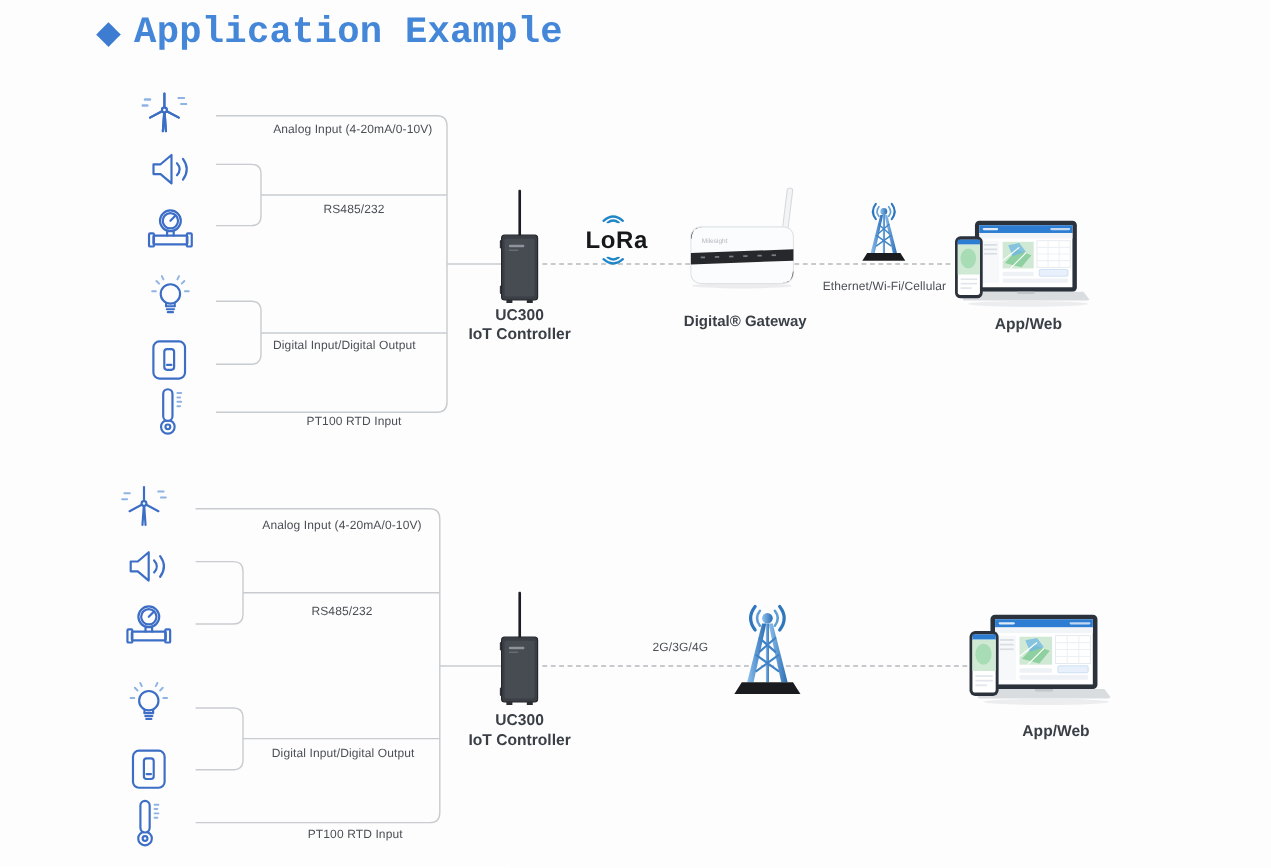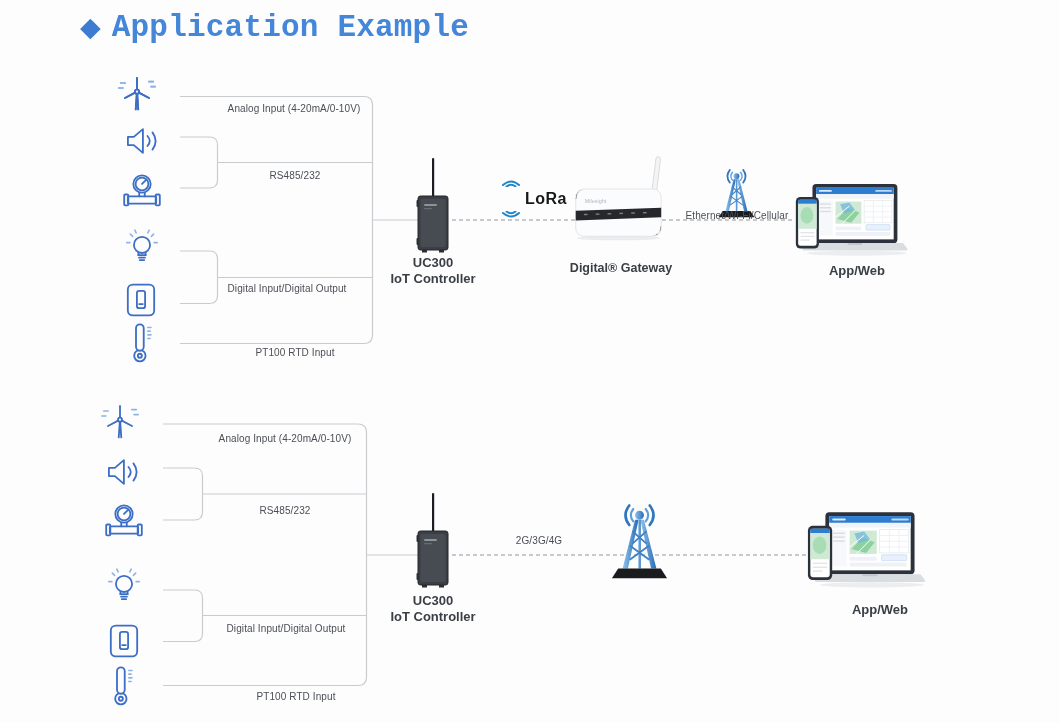--- a/index.html
+++ b/index.html
@@ -8,21 +8,21 @@
   .abs{position:absolute;}
   .lbl{position:absolute;transform:translate(-50%,-50%);font-size:10px;color:#4b4f55;
        white-space:nowrap;letter-spacing:.1px;}
   .dev{position:absolute;transform:translate(-50%,-50%);font-size:13px;font-weight:600;
        color:#3a3f46;white-space:nowrap;}
   .dev.small{font-size:12.5px;}
   #title-row{position:absolute;left:80px;top:10px;display:flex;align-items:center;gap:11px;}
   #title-diamond{font-size:27px;color:#3e7cd2;line-height:1;}
   #page-title{font-size:31px;font-weight:600;color:#4486d8;letter-spacing:.2px;font-family:Liberation Mono, monospace;}
   .lora-wrap{position:absolute;left:488px;top:173px;width:46px;height:42px;text-align:center;}
-  .lora-text{font-size:16px;font-weight:700;color:#17181a;letter-spacing:.5px;line-height:1;margin-left:37px;}
+  .lora-text{font-size:20px;font-weight:700;color:#17181a;letter-spacing:.5px;line-height:1;}
 </style>
 </head>
 <body>
 
 <div id="canvas">
 
   <svg width="0" height="0" style="position:absolute" aria-hidden="true">
     <defs>
       <linearGradient id="twrg" x1="0" y1="0" x2="1" y2="0">
         <stop offset="0" stop-color="#8ec1ed"></stop>
@@ -251,21 +251,21 @@
       <rect x="64" y="61.6" width="4" height="1.6"></rect>
         <rect x="77" y="61.2" width="4" height="1.6"></rect>
     </g>
     <text x="13" y="51" font-size="6" fill="#b3b8be" font-family="Liberation Sans, sans-serif">Milesight</text>
   </svg>
   <div class="dev small" style="left:621px;top:268px">Digital® Gateway</div>
 
   <svg class="abs" style="left:713px;top:167px" width="47" height="52">
       <use href="#sym-tower"></use>
     </svg>
-  <div class="lbl" style="left:737px;top:215px">Ethernet/Wi-Fi/Cellular</div>
+  <div class="lbl" style="left:737px;top:239px">Ethernet/Wi-Fi/Cellular</div>
 
   <svg class="abs" style="left:794px;top:182px" width="120" height="76">
       <use href="#sym-appweb"></use>
     </svg>
   <div class="dev" style="left:857px;top:269.5px">App/Web</div>
 
   <svg class="abs" style="left:100px;top:401px" width="40" height="40">
       <use href="#sym-wind"></use>
     </svg>
   <svg class="abs" style="left:103px;top:452px" width="40" height="40">
@@ -288,21 +288,21 @@
   <div class="lbl" style="left:285px;top:509.5px">RS485/232</div>
   <div class="lbl" style="left:286px;top:627.5px">Digital Input/Digital Output</div>
   <div class="lbl" style="left:296px;top:696px">PT100 RTD Input</div>
 
   <svg class="abs" style="left:416px;top:493px" width="34" height="100">
       <use href="#sym-uc300"></use>
     </svg>
   <div class="dev" style="left:433px;top:600px">UC300</div>
   <div class="dev" style="left:433px;top:616px">IoT Controller</div>
 
-  <div class="lbl" style="left:539px;top:539.5px">2G/3G/4G</div>
+  <div class="lbl" style="left:567px;top:539.5px">2G/3G/4G</div>
   <svg class="abs" style="left:603px;top:501px" width="73" height="80">
       <use href="#sym-tower"></use>
     </svg>
 
   <svg class="abs" style="left:806px;top:510px" width="126" height="80">
       <use href="#sym-appweb"></use>
     </svg>
   <div class="dev" style="left:880px;top:608.5px">App/Web</div>
 
 </div>

